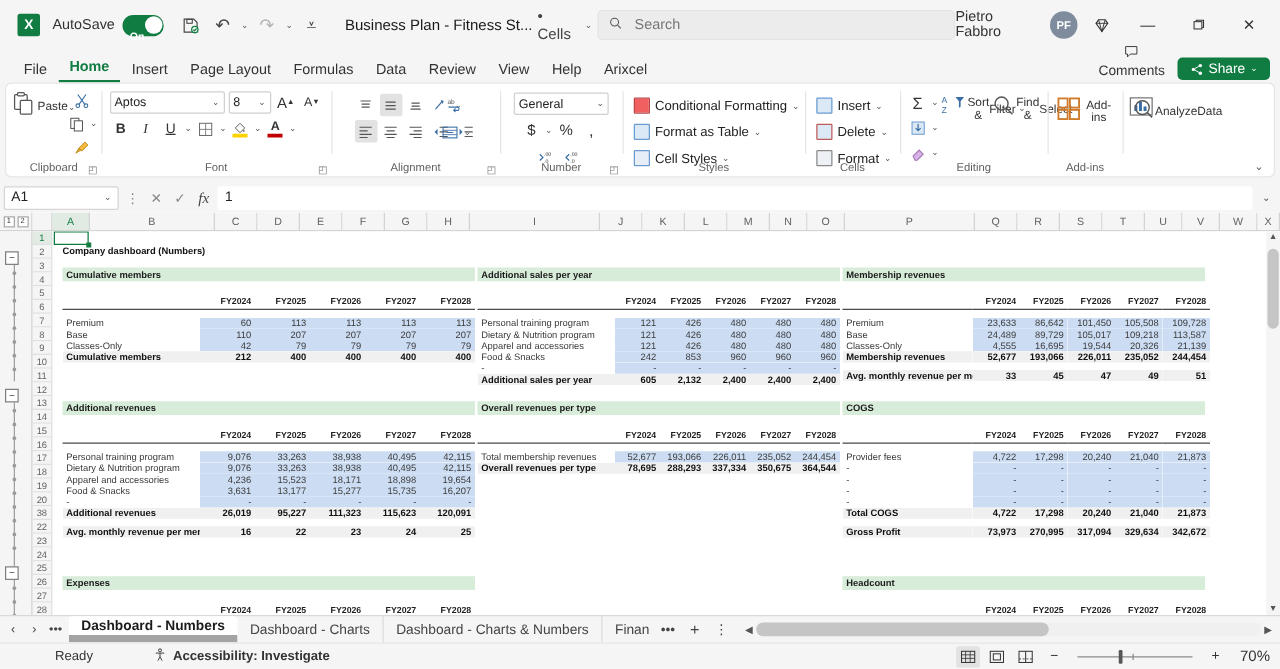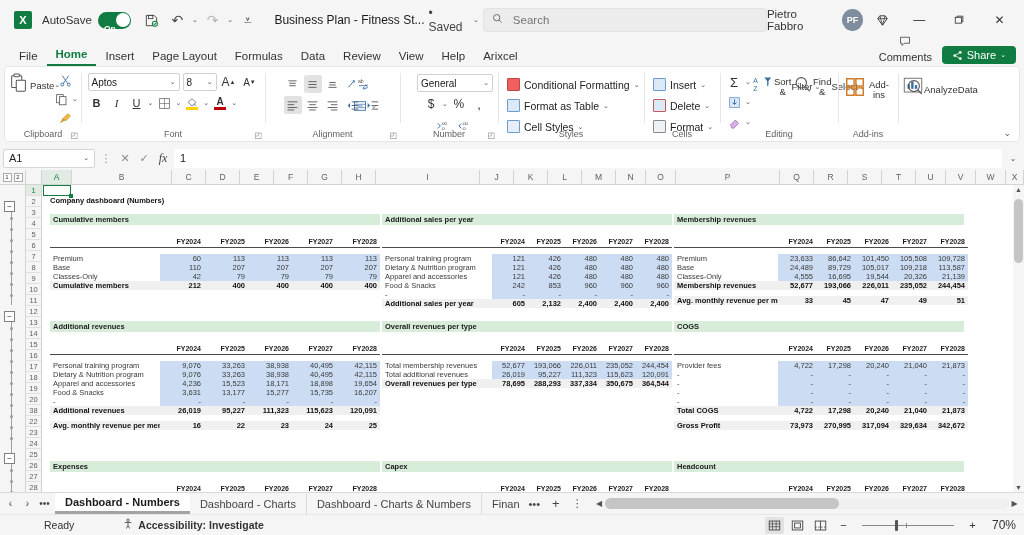--- a/index.html
+++ b/index.html
@@ -139,21 +139,21 @@
   .tbl tr.total td { font-weight:bold; color:#111; background:#f0f0f0; }
   .tbl tr.kpi td { font-weight:bold; color:#111; background:#f0f0f0; }
 
   
   .tabbar { flex:0 0 22px; background:#f5f5f5; display:flex; align-items:stretch;
             border-top:1px solid #d9d9d9; }
   .navarrows { display:flex; align-items:center; gap:0px; padding:0 2px; }
   .navarrows span { width:17px; text-align:center; font-size:10px; color:#444; }
   .stab { display:flex; align-items:center; padding:0 10px; font-size:11px; color:#444; white-space:nowrap;
           border-right:1px solid #dcdcdc; }
-  .stab.active { background:#fff; color:#1b1b1b; font-weight:bold; border-bottom:3px solid #a3a3a3;
+  .stab.active { background:#fff; color:#1b1b1b; font-weight:bold; border-bottom:6px solid #a3a3a3;
                  border-right:none; border-radius:3px 3px 0 0; }
   .tabplus { display:flex; align-items:center; padding:0 7px; font-size:13px; color:#444; }
   .tabmore { display:flex; align-items:center; padding:0 5px; font-size:11px; color:#444; }
   .hscroll { flex:1 1 auto; display:flex; align-items:center; margin:3px 4px 3px 6px; position:relative; }
   .hscroll .track { flex:1; height:11px; background:#f0f0f0; border-radius:6px; position:relative; }
   .hscroll .thumb { position:absolute; left:0; top:0; height:11px; width:58%; background:#c5c5c5; border-radius:6px; }
   .hscroll .arw { font-size:8px; color:#555; width:11px; text-align:center; }
 
   
   .statusbar { flex:0 0 21px; background:#f5f5f5; display:flex; align-items:center; padding:0 8px;
@@ -198,21 +198,21 @@
     <div class="tb-icon">↶</div>
     <div class="tb-icon" style="width:10px;">
         <span class="cv">⌄</span>
       </div>
     <div class="tb-icon dim">↷</div>
     <div class="tb-icon dim" style="width:10px;">
         <span class="cv">⌄</span>
       </div>
     <div class="tb-icon">⩡</div>
     <div class="doc-title">Business Plan - Fitness St...</div>
-    <div class="saved">• Saved</div>
+    <div class="saved">• Cells</div>
     <div class="tb-icon" style="width:14px;">
         <span class="cv">⌄</span>
       </div>
 
     <div class="search-box">
       <span class="mag">
         <svg width="11" height="11" viewBox="0 0 16 16">
             <circle cx="6.8" cy="6.8" r="4.6" fill="none" stroke="#545454" stroke-width="1.2"></circle>
             <line x1="10.3" y1="10.3" x2="14" y2="14" stroke="#545454" stroke-width="1.2"></line>
           </svg>
@@ -432,21 +432,21 @@
                   <path d="M5 7h6" stroke="#3a6ea5" stroke-width="1"></path>
                 </svg>
               </span>
             <span class="cv">⌄</span>
           </span>
         </div>
         <div class="gname">Alignment</div>
         <div class="dlg">◰</div>
       </div>
 
-      <div class="rgroup" style="width:98px;align-items:flex-end;">
+      <div class="rgroup" style="width:98px;">
         <div style="display:flex;flex-direction:column;gap:3px;padding-top:4px;">
           <div class="numfmt">
             <span>General</span>
             <span class="selarrow">⌄</span>
           </div>
           <div class="smrow" style="justify-content:center;">
             <span class="smbtn" style="font-size:12px;">$</span>
             <span class="cv">⌄</span>
             <span class="smbtn" style="font-size:12px;">%</span>
             <span class="smbtn" style="font-size:13px;">,</span>
@@ -1052,28 +1052,20 @@
                   <td colspan="6"></td>
                 </tr>
               <tr class="data">
                   <td class="lbl">Total membership revenues</td>
                   <td class="num">52,677</td>
                   <td class="num">193,066</td>
                   <td class="num">226,011</td>
                   <td class="num">235,052</td>
                   <td class="num">244,454</td>
                 </tr>
-              <tr class="data">
-                  <td class="lbl">Total additional revenues</td>
-                  <td class="num">26,019</td>
-                  <td class="num">95,227</td>
-                  <td class="num">111,323</td>
-                  <td class="num">115,623</td>
-                  <td class="num">120,091</td>
-                </tr>
               <tr class="total">
                   <td class="lbl">Overall revenues per type</td>
                   <td class="num">78,695</td>
                   <td class="num">288,293</td>
                   <td class="num">337,334</td>
                   <td class="num">350,675</td>
                   <td class="num">364,544</td>
                 </tr>
             </tbody>
           </table>
@@ -1185,44 +1177,20 @@
               <th>FY2025</th>
               <th>FY2026</th>
               <th>FY2027</th>
               <th>FY2028</th>
             </tr>
               </thead>
 
           </table>
         </div>
 
-        <div class="blk" style="left:340px;top:276px;width:290px;">
-          <div class="blk-title">Capex</div>
-          <table class="tbl" style="width:290px;margin-top:12px;">
-            <colgroup>
-                <col style="width:110px">
-                <col style="width:36px">
-                <col style="width:36px">
-                <col style="width:36px">
-                <col style="width:36px">
-                <col style="width:36px">
-              </colgroup>
-            <thead>
-                <tr>
-              <th class="lbl"></th>
-              <th>FY2024</th>
-              <th>FY2025</th>
-              <th>FY2026</th>
-              <th>FY2027</th>
-              <th>FY2028</th>
-            </tr>
-              </thead>
-
-          </table>
-        </div>
 
         <div class="blk" style="left:632px;top:276px;width:290px;">
           <div class="blk-title">Headcount</div>
           <table class="tbl" style="width:290px;margin-top:12px;">
             <colgroup>
                 <col style="width:104px">
                 <col style="width:38px">
                 <col style="width:38px">
                 <col style="width:38px">
                 <col style="width:38px">

